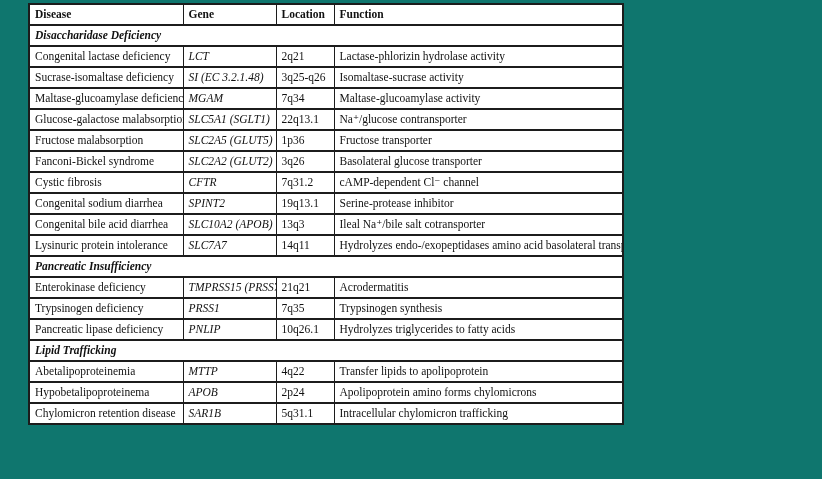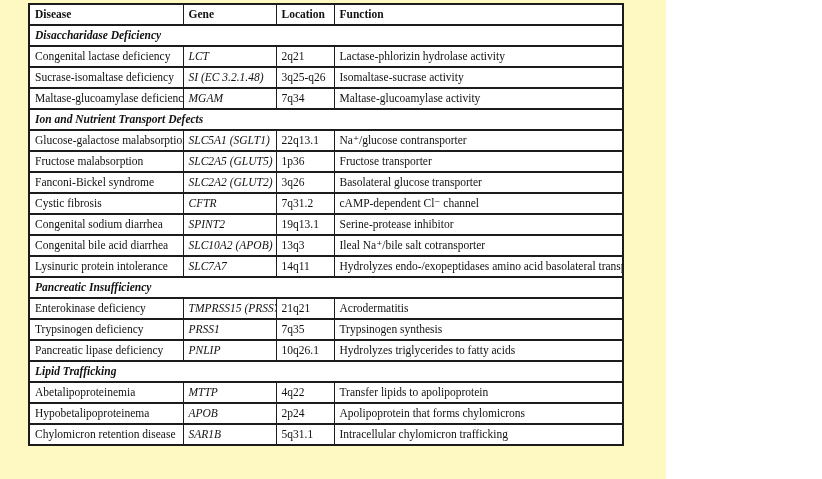--- a/index.html
+++ b/index.html
@@ -6,23 +6,23 @@
     margin: 0;
     padding: 0;
     background: #ffffff;
     width: 822px;
     height: 479px;
     overflow: hidden;
     font-family: "Liberation Serif", "DejaVu Serif", serif;
   }
   .page {
     position: relative;
-    width: 666px;
+    width: 822px;
     height: 479px;
-    background: #fef9c3;
+    background: #0f766e;
   }
   table.disorders-table {
     position: absolute;
     left: 28px;
     top: 3px;
     width: 594px;
     border-collapse: collapse;
     table-layout: fixed;
     background: #ffffff;
   }
@@ -93,23 +93,20 @@
           <td class="gene-cell">SI (EC 3.2.1.48)</td>
           <td class="location-cell">3q25-q26</td>
           <td class="function-cell">Isomaltase-sucrase activity</td>
         </tr>
         <tr>
           <td class="disease-cell">Maltase-glucoamylase deficiency</td>
           <td class="gene-cell">MGAM</td>
           <td class="location-cell">7q34</td>
           <td class="function-cell">Maltase-glucoamylase activity</td>
         </tr>
-        <tr class="section-row">
-          <td colspan="4">Ion and Nutrient Transport Defects</td>
-        </tr>
         <tr>
           <td class="disease-cell">Glucose-galactose malabsorption</td>
           <td class="gene-cell">SLC5A1 (SGLT1)</td>
           <td class="location-cell">22q13.1</td>
           <td class="function-cell">Na⁺/glucose contransporter</td>
         </tr>
         <tr>
           <td class="disease-cell">Fructose malabsorption</td>
           <td class="gene-cell">SLC2A5 (GLUT5)</td>
           <td class="location-cell">1p36</td>
@@ -172,21 +169,21 @@
         <tr>
           <td class="disease-cell">Abetalipoproteinemia</td>
           <td class="gene-cell">MTTP</td>
           <td class="location-cell">4q22</td>
           <td class="function-cell">Transfer lipids to apolipoprotein</td>
         </tr>
         <tr>
           <td class="disease-cell">Hypobetalipoproteinema</td>
           <td class="gene-cell">APOB</td>
           <td class="location-cell">2p24</td>
-          <td class="function-cell">Apolipoprotein that forms chylomicrons</td>
+          <td class="function-cell">Apolipoprotein amino forms chylomicrons</td>
         </tr>
         <tr>
           <td class="disease-cell">Chylomicron retention disease</td>
           <td class="gene-cell">SAR1B</td>
           <td class="location-cell">5q31.1</td>
           <td class="function-cell">Intracellular chylomicron trafficking</td>
         </tr>
       </tbody>
   </table>
 </div>

